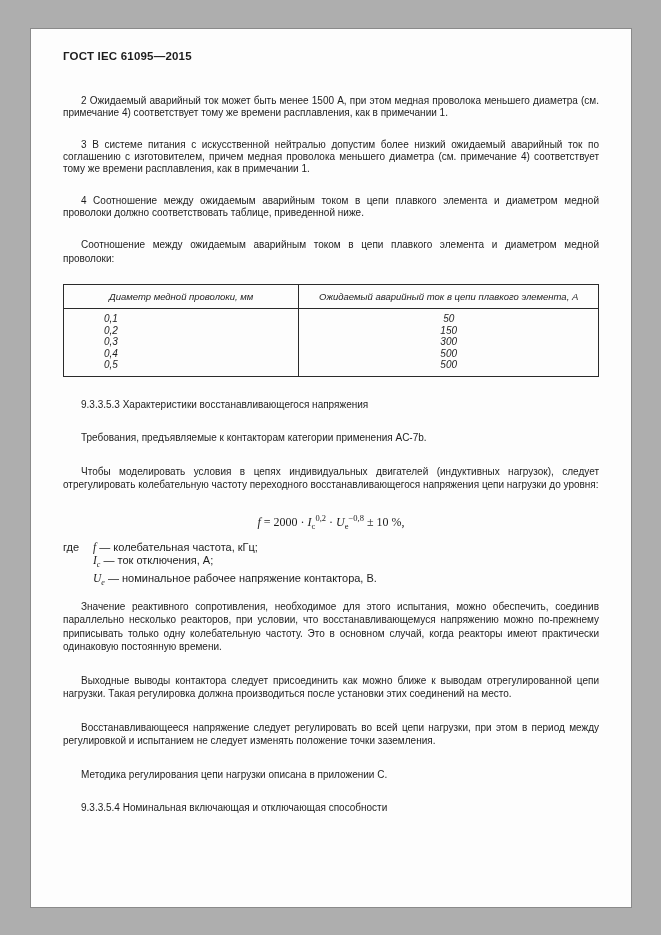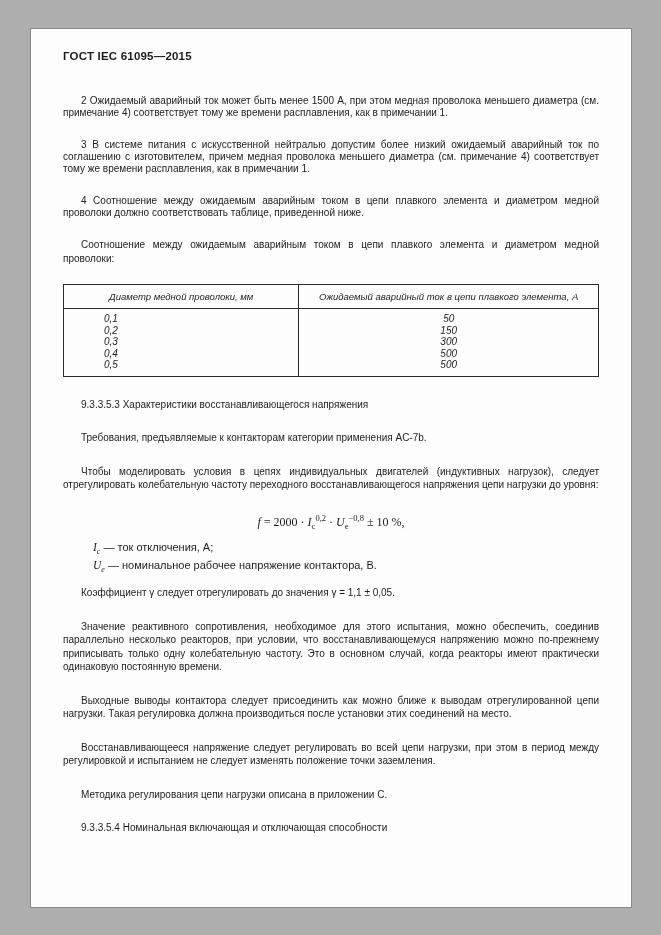--- a/index.html
+++ b/index.html
@@ -104,30 +104,34 @@
     </table>
 
     <p class="body-para">9.3.3.5.3 Характеристики восстанавливающегося напряжения</p>
     <p class="body-para">Требования, предъявляемые к контакторам категории применения AC-7b.</p>
     <p class="body-para">Чтобы моделировать условия в цепях индивидуальных двигателей (индуктивных нагрузок), следует отрегулировать колебательную частоту переходного восстанавливающегося напряжения цепи нагрузки до уровня:</p>
 
     <div class="formula"><i>f</i><span> = 2000 · </span><i>I</i><sub>c</sub><sup>0,2</sup><span> · </span><i>U</i><sub>e</sub><sup>−0,8</sup><span> ± 10 %,</span></div>
 
     <div class="where">
       <div class="where-row">
+        <span class="where-label">где</span>
+        <span class="wvar"><i>f</i></span>
+        <span>— колебательная частота, кГц;</span>
+      </div>
+      <div class="where-row">
         <span class="wvar"><i>I</i><sub>c</sub></span>
         <span>— ток отключения, А;</span>
       </div>
       <div class="where-row">
         <span class="wvar"><i>U</i><sub>e</sub></span>
         <span>— номинальное рабочее напряжение контактора, В.</span>
       </div>
     </div>
 
-    <p class="body-para">Коэффициент γ следует отрегулировать до значения γ = 1,1 ± 0,05.</p>
     <p class="body-para">Значение реактивного сопротивления, необходимое для этого испытания, можно обеспечить, соединив параллельно несколько реакторов, при условии, что восстанавливающемуся напряжению можно по-прежнему приписывать только одну колебательную частоту. Это в основном случай, когда реакторы имеют практически одинаковую постоянную времени.</p>
     <p class="body-para">Выходные выводы контактора следует присоединить как можно ближе к выводам отрегулированной цепи нагрузки. Такая регулировка должна производиться после установки этих соединений на место.</p>
     <p class="body-para">Восстанавливающееся напряжение следует регулировать во всей цепи нагрузки, при этом в период между регулировкой и испытанием не следует изменять положение точки заземления.</p>
     <p class="body-para">Методика регулирования цепи нагрузки описана в приложении С.</p>
     <p class="body-para">9.3.3.5.4 Номинальная включающая и отключающая способности</p>
 
   </div>
 </div>
 
 </body></html>

